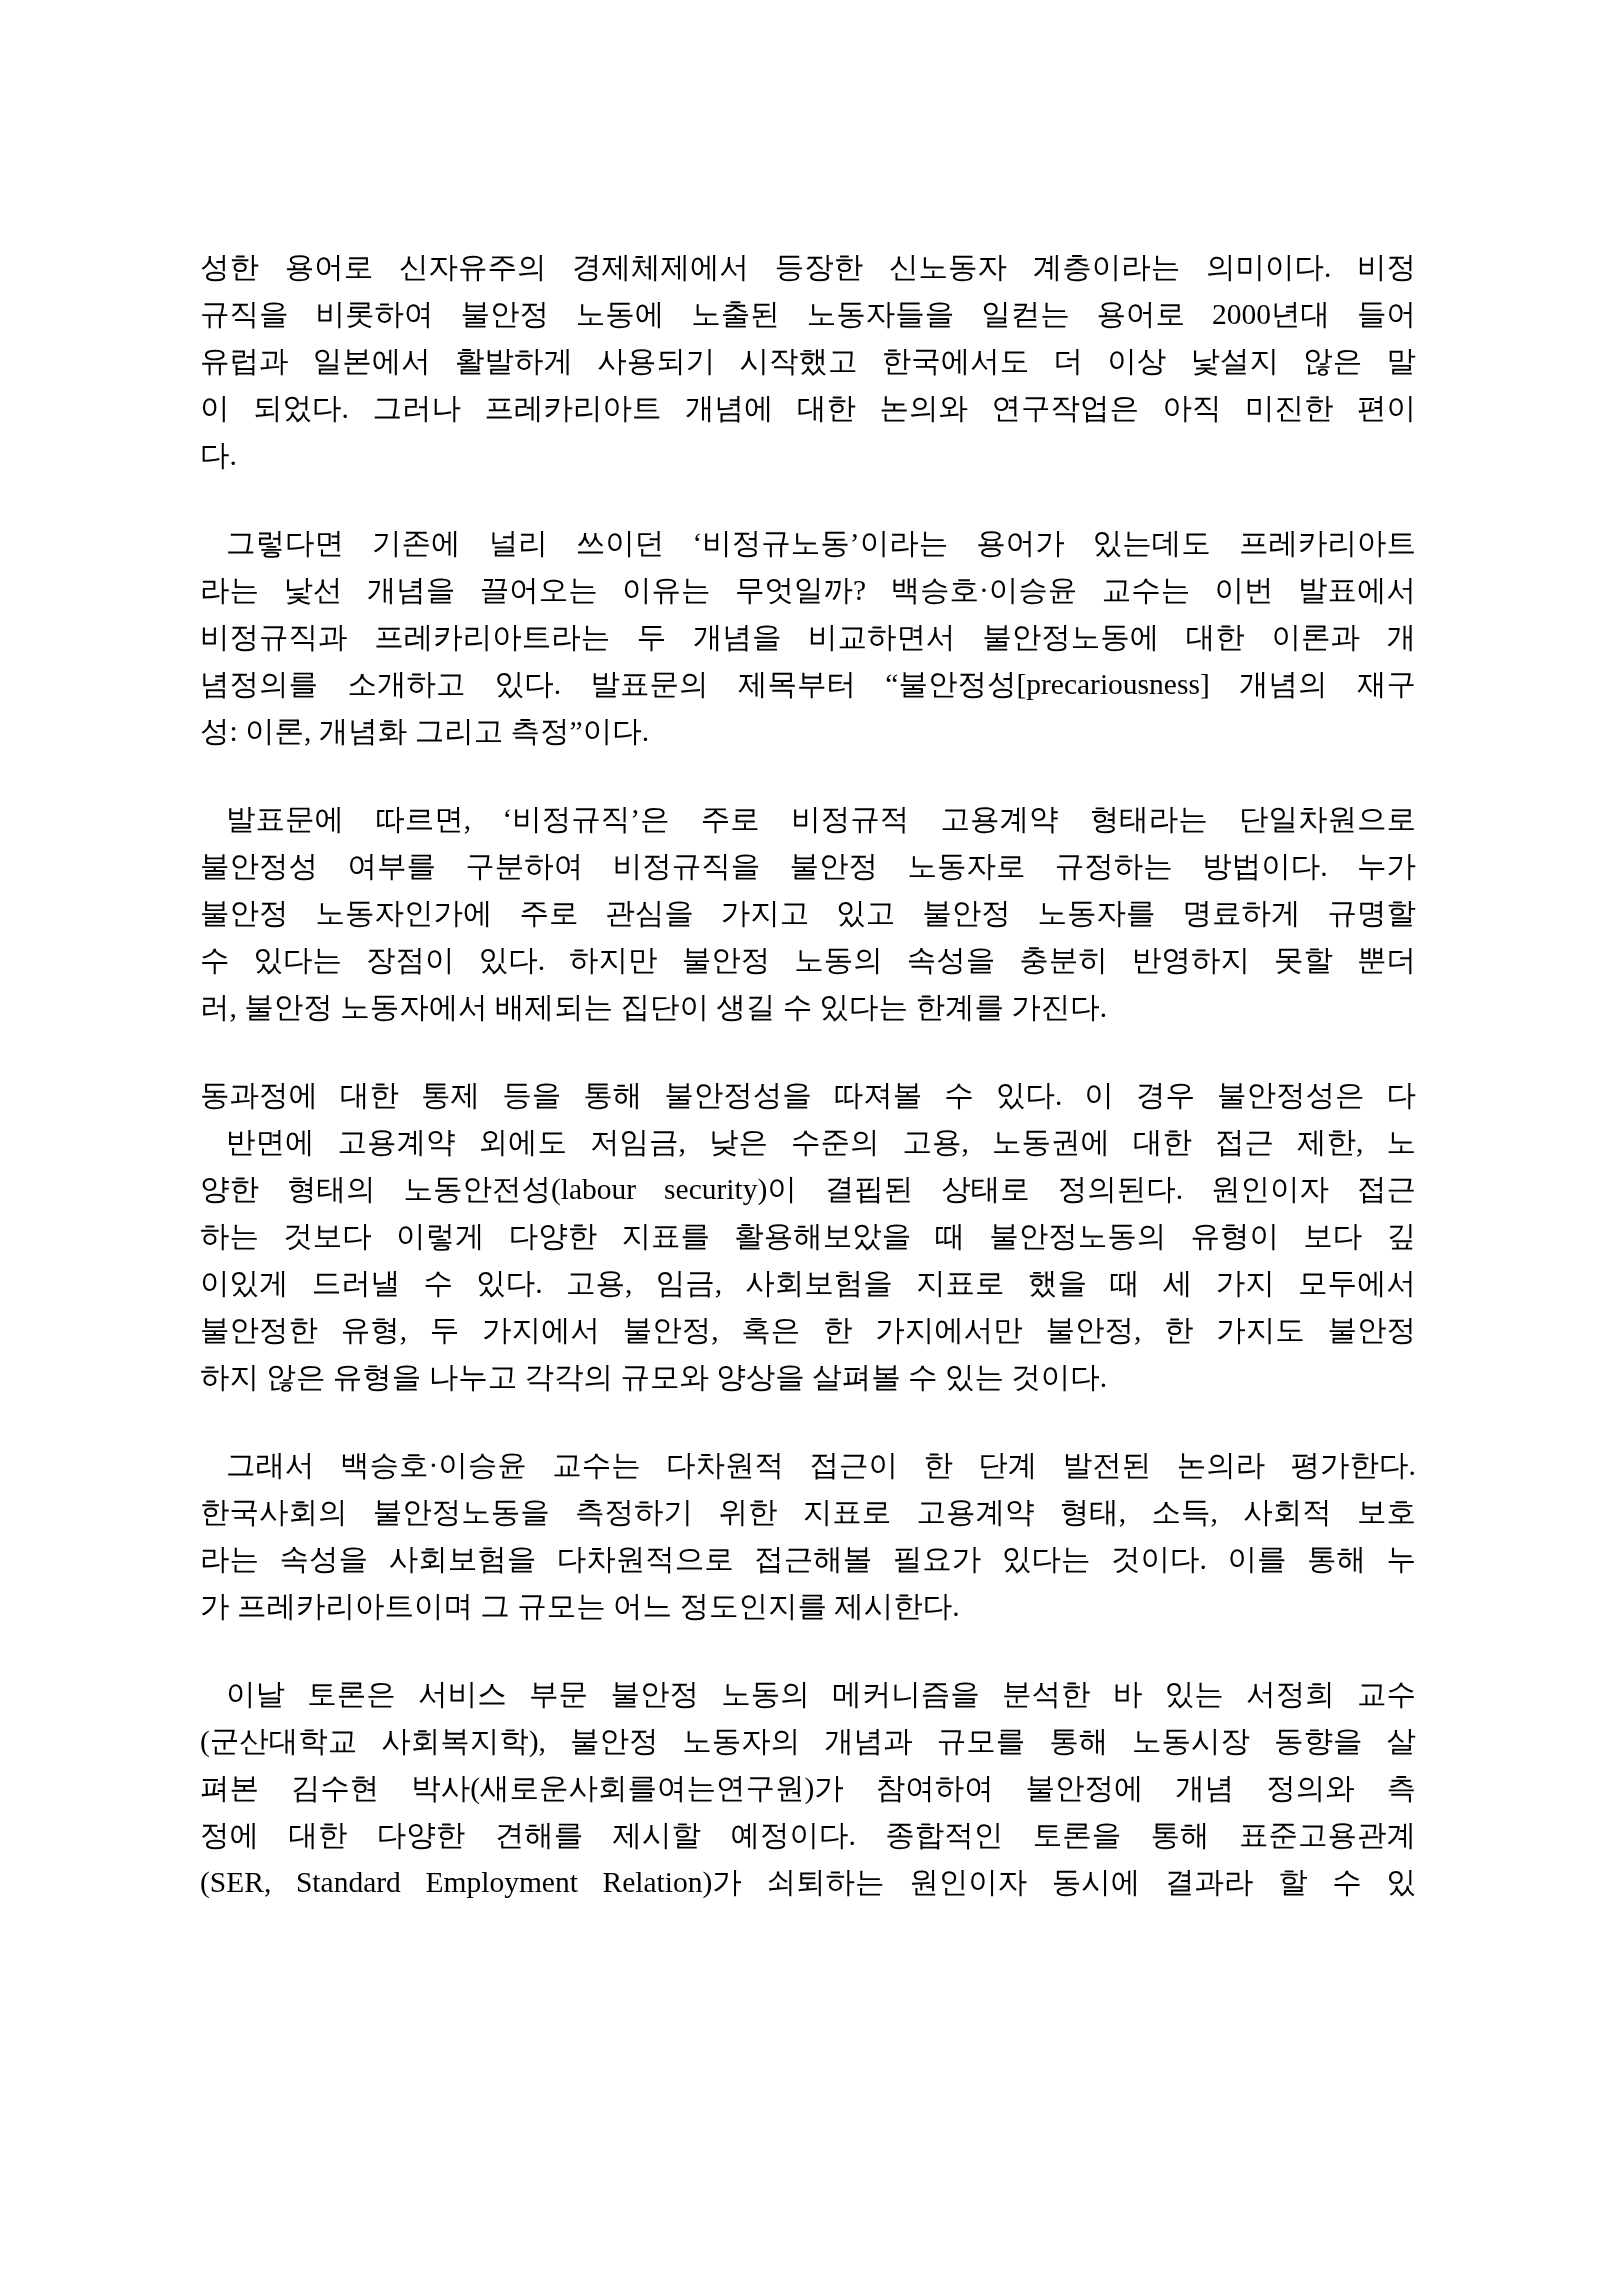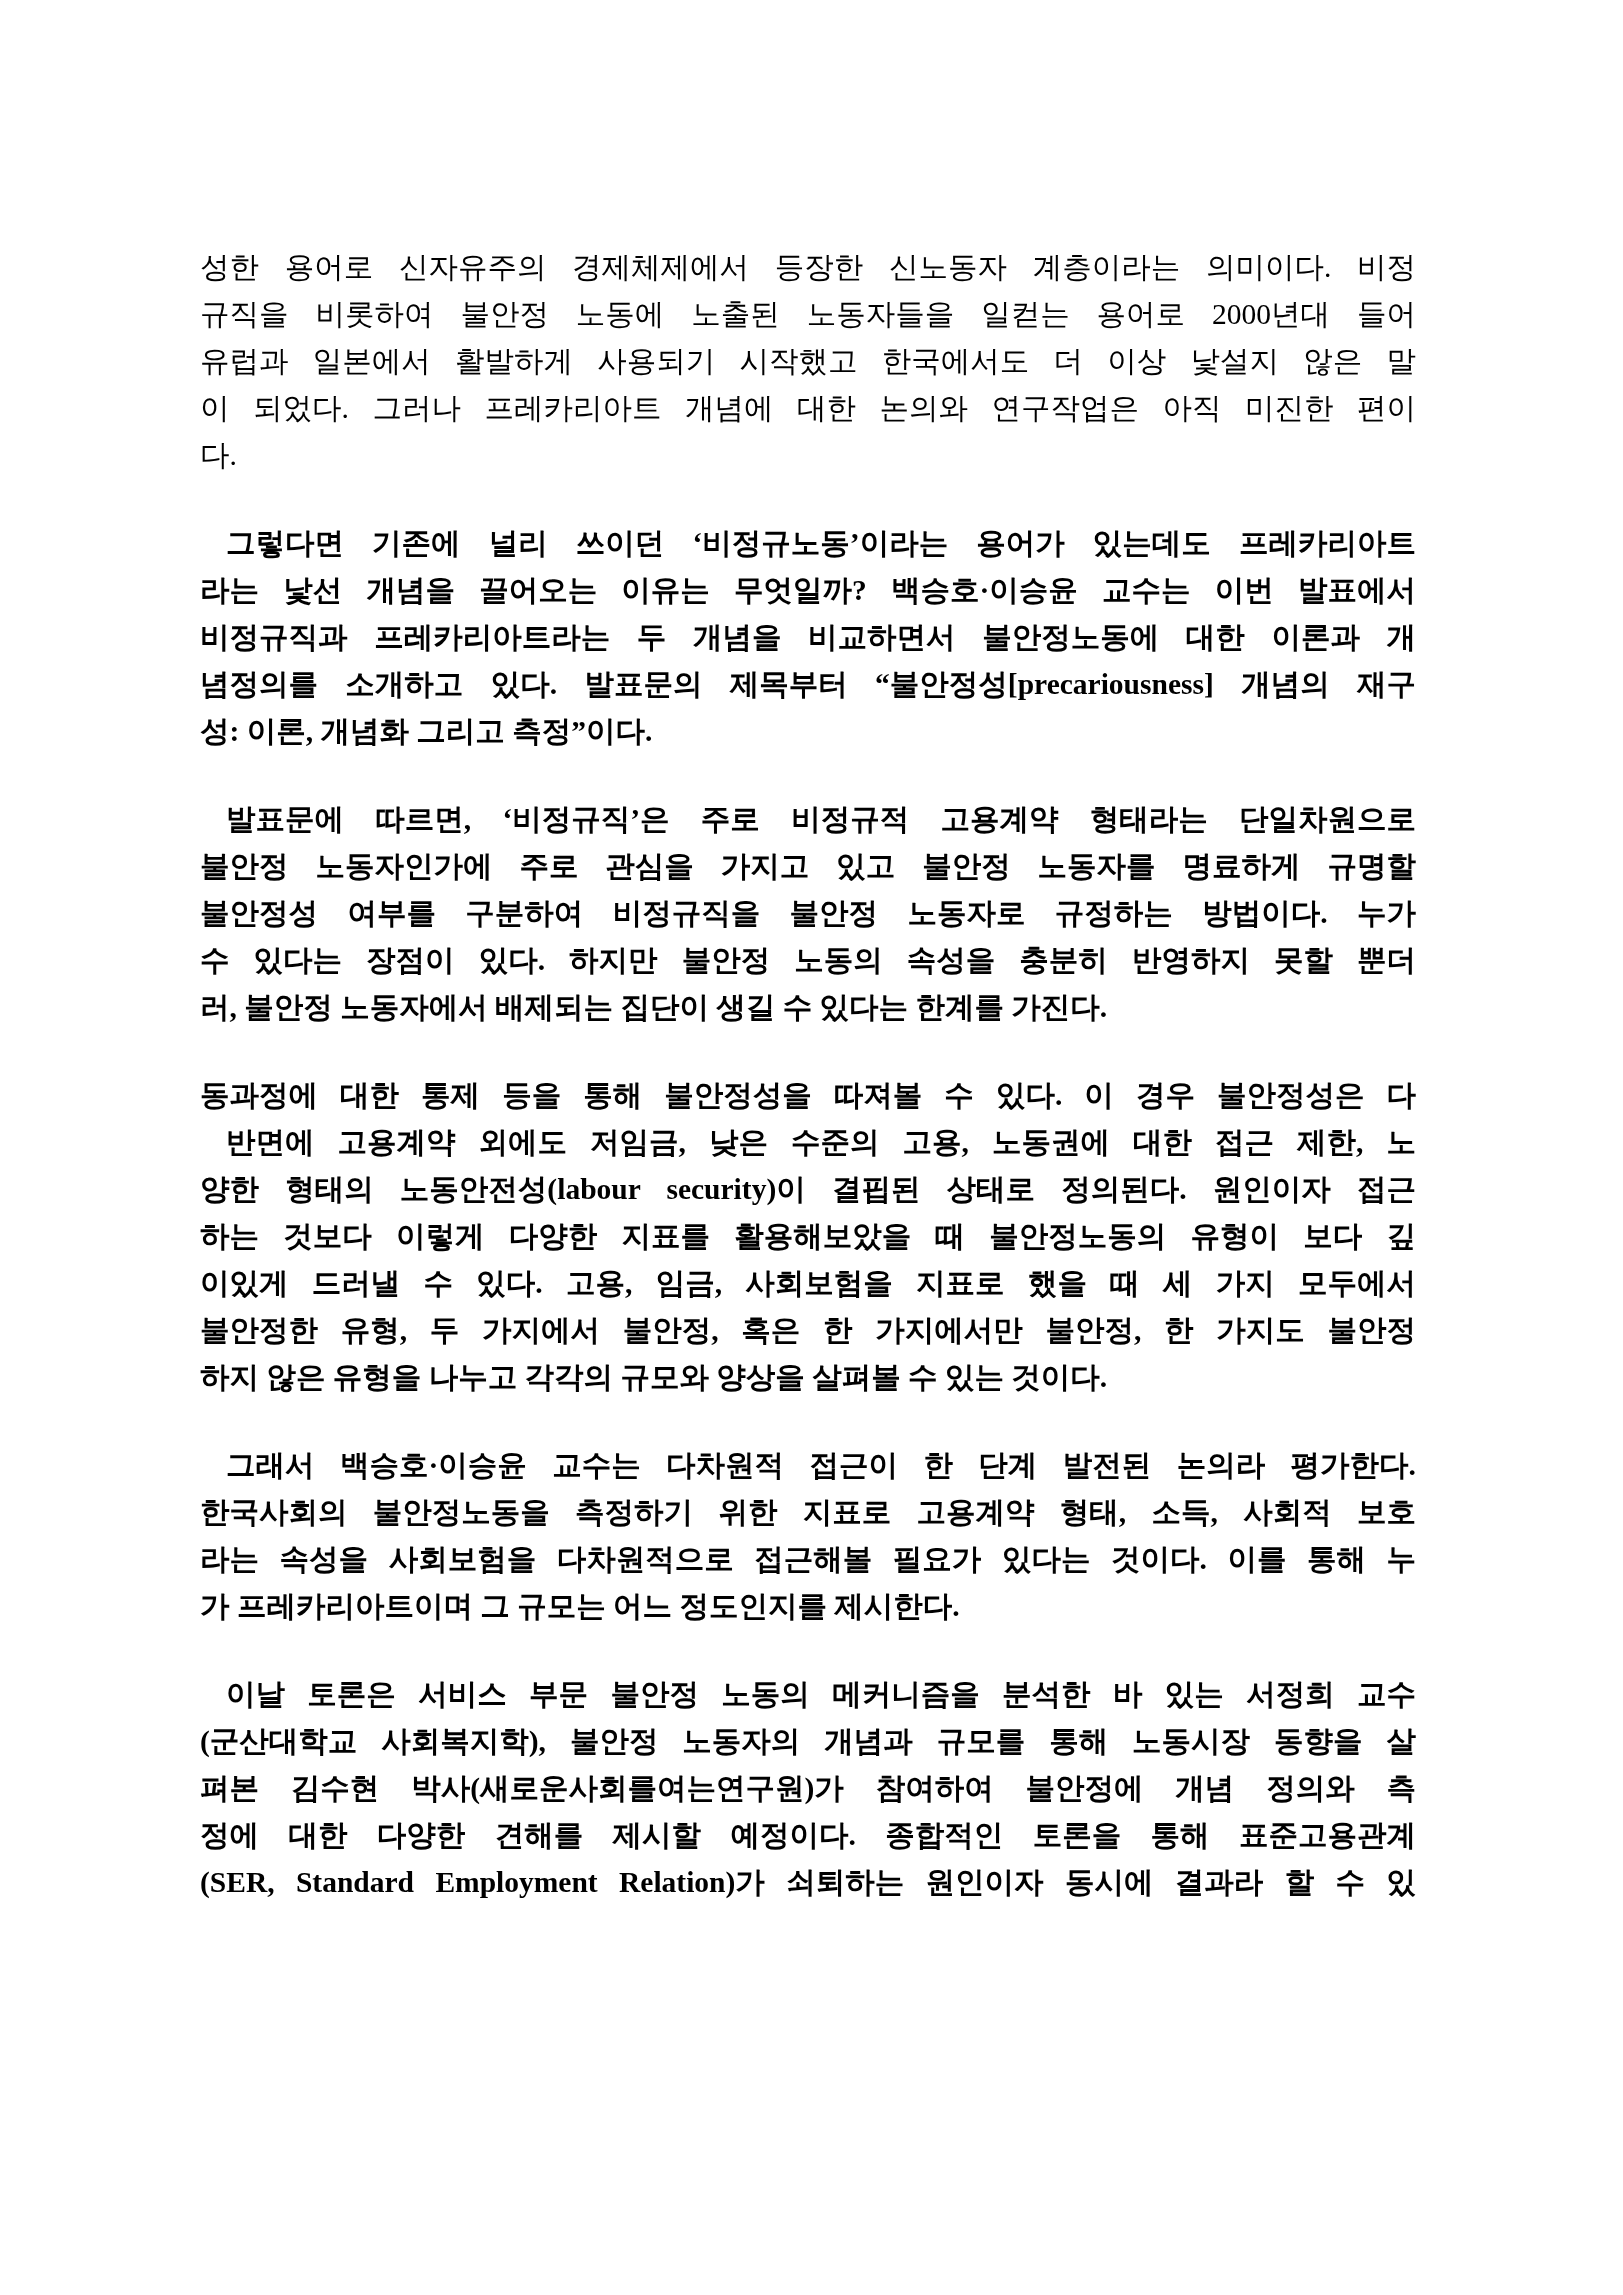--- a/index.html
+++ b/index.html
@@ -20,21 +20,20 @@
     height: 1900px;
     padding: 244px 207px 0 200px;
     background: #ffffff;
   }
   .para {
     margin: 0;
     padding: 0;
   }
   .para + .para {
     margin-top: 41px;
-    font-weight: bold;
   }
   .line {
     font-size: 29.5px;
     line-height: 47px;
     letter-spacing: 0px;
     text-align: justify;
     text-align-last: justify;
     text-justify: inter-word;
     white-space: normal;
     word-break: keep-all;
@@ -62,22 +61,22 @@
   <div class="para">
     <div class="line indent">그렇다면 기존에 널리 쓰이던 ‘비정규노동’이라는 용어가 있는데도 프레카리아트</div>
     <div class="line">라는 낯선 개념을 끌어오는 이유는 무엇일까? 백승호·이승윤 교수는 이번 발표에서</div>
     <div class="line">비정규직과 프레카리아트라는 두 개념을 비교하면서 불안정노동에 대한 이론과 개</div>
     <div class="line">념정의를 소개하고 있다. 발표문의 제목부터 “불안정성[precariousness] 개념의 재구</div>
     <div class="line last">성: 이론, 개념화 그리고 측정”이다.</div>
   </div>
 
   <div class="para">
     <div class="line indent">발표문에 따르면, ‘비정규직’은 주로 비정규적 고용계약 형태라는 단일차원으로</div>
+    <div class="line">불안정성 여부를 구분하여 비정규직을 불안정 노동자로 규정하는 방법이다. 누가</div>
     <div class="line">불안정 노동자인가에 주로 관심을 가지고 있고 불안정 노동자를 명료하게 규명할</div>
-    <div class="line">불안정성 여부를 구분하여 비정규직을 불안정 노동자로 규정하는 방법이다. 누가</div>
     <div class="line">수 있다는 장점이 있다. 하지만 불안정 노동의 속성을 충분히 반영하지 못할 뿐더</div>
     <div class="line last">러, 불안정 노동자에서 배제되는 집단이 생길 수 있다는 한계를 가진다.</div>
   </div>
 
   <div class="para">
     <div class="line">동과정에 대한 통제 등을 통해 불안정성을 따져볼 수 있다. 이 경우 불안정성은 다</div>
     <div class="line indent">반면에 고용계약 외에도 저임금, 낮은 수준의 고용, 노동권에 대한 접근 제한, 노</div>
     <div class="line">양한 형태의 노동안전성(labour security)이 결핍된 상태로 정의된다. 원인이자 접근</div>
     <div class="line">하는 것보다 이렇게 다양한 지표를 활용해보았을 때 불안정노동의 유형이 보다 깊</div>
     <div class="line">이있게 드러낼 수 있다. 고용, 임금, 사회보험을 지표로 했을 때 세 가지 모두에서</div>

